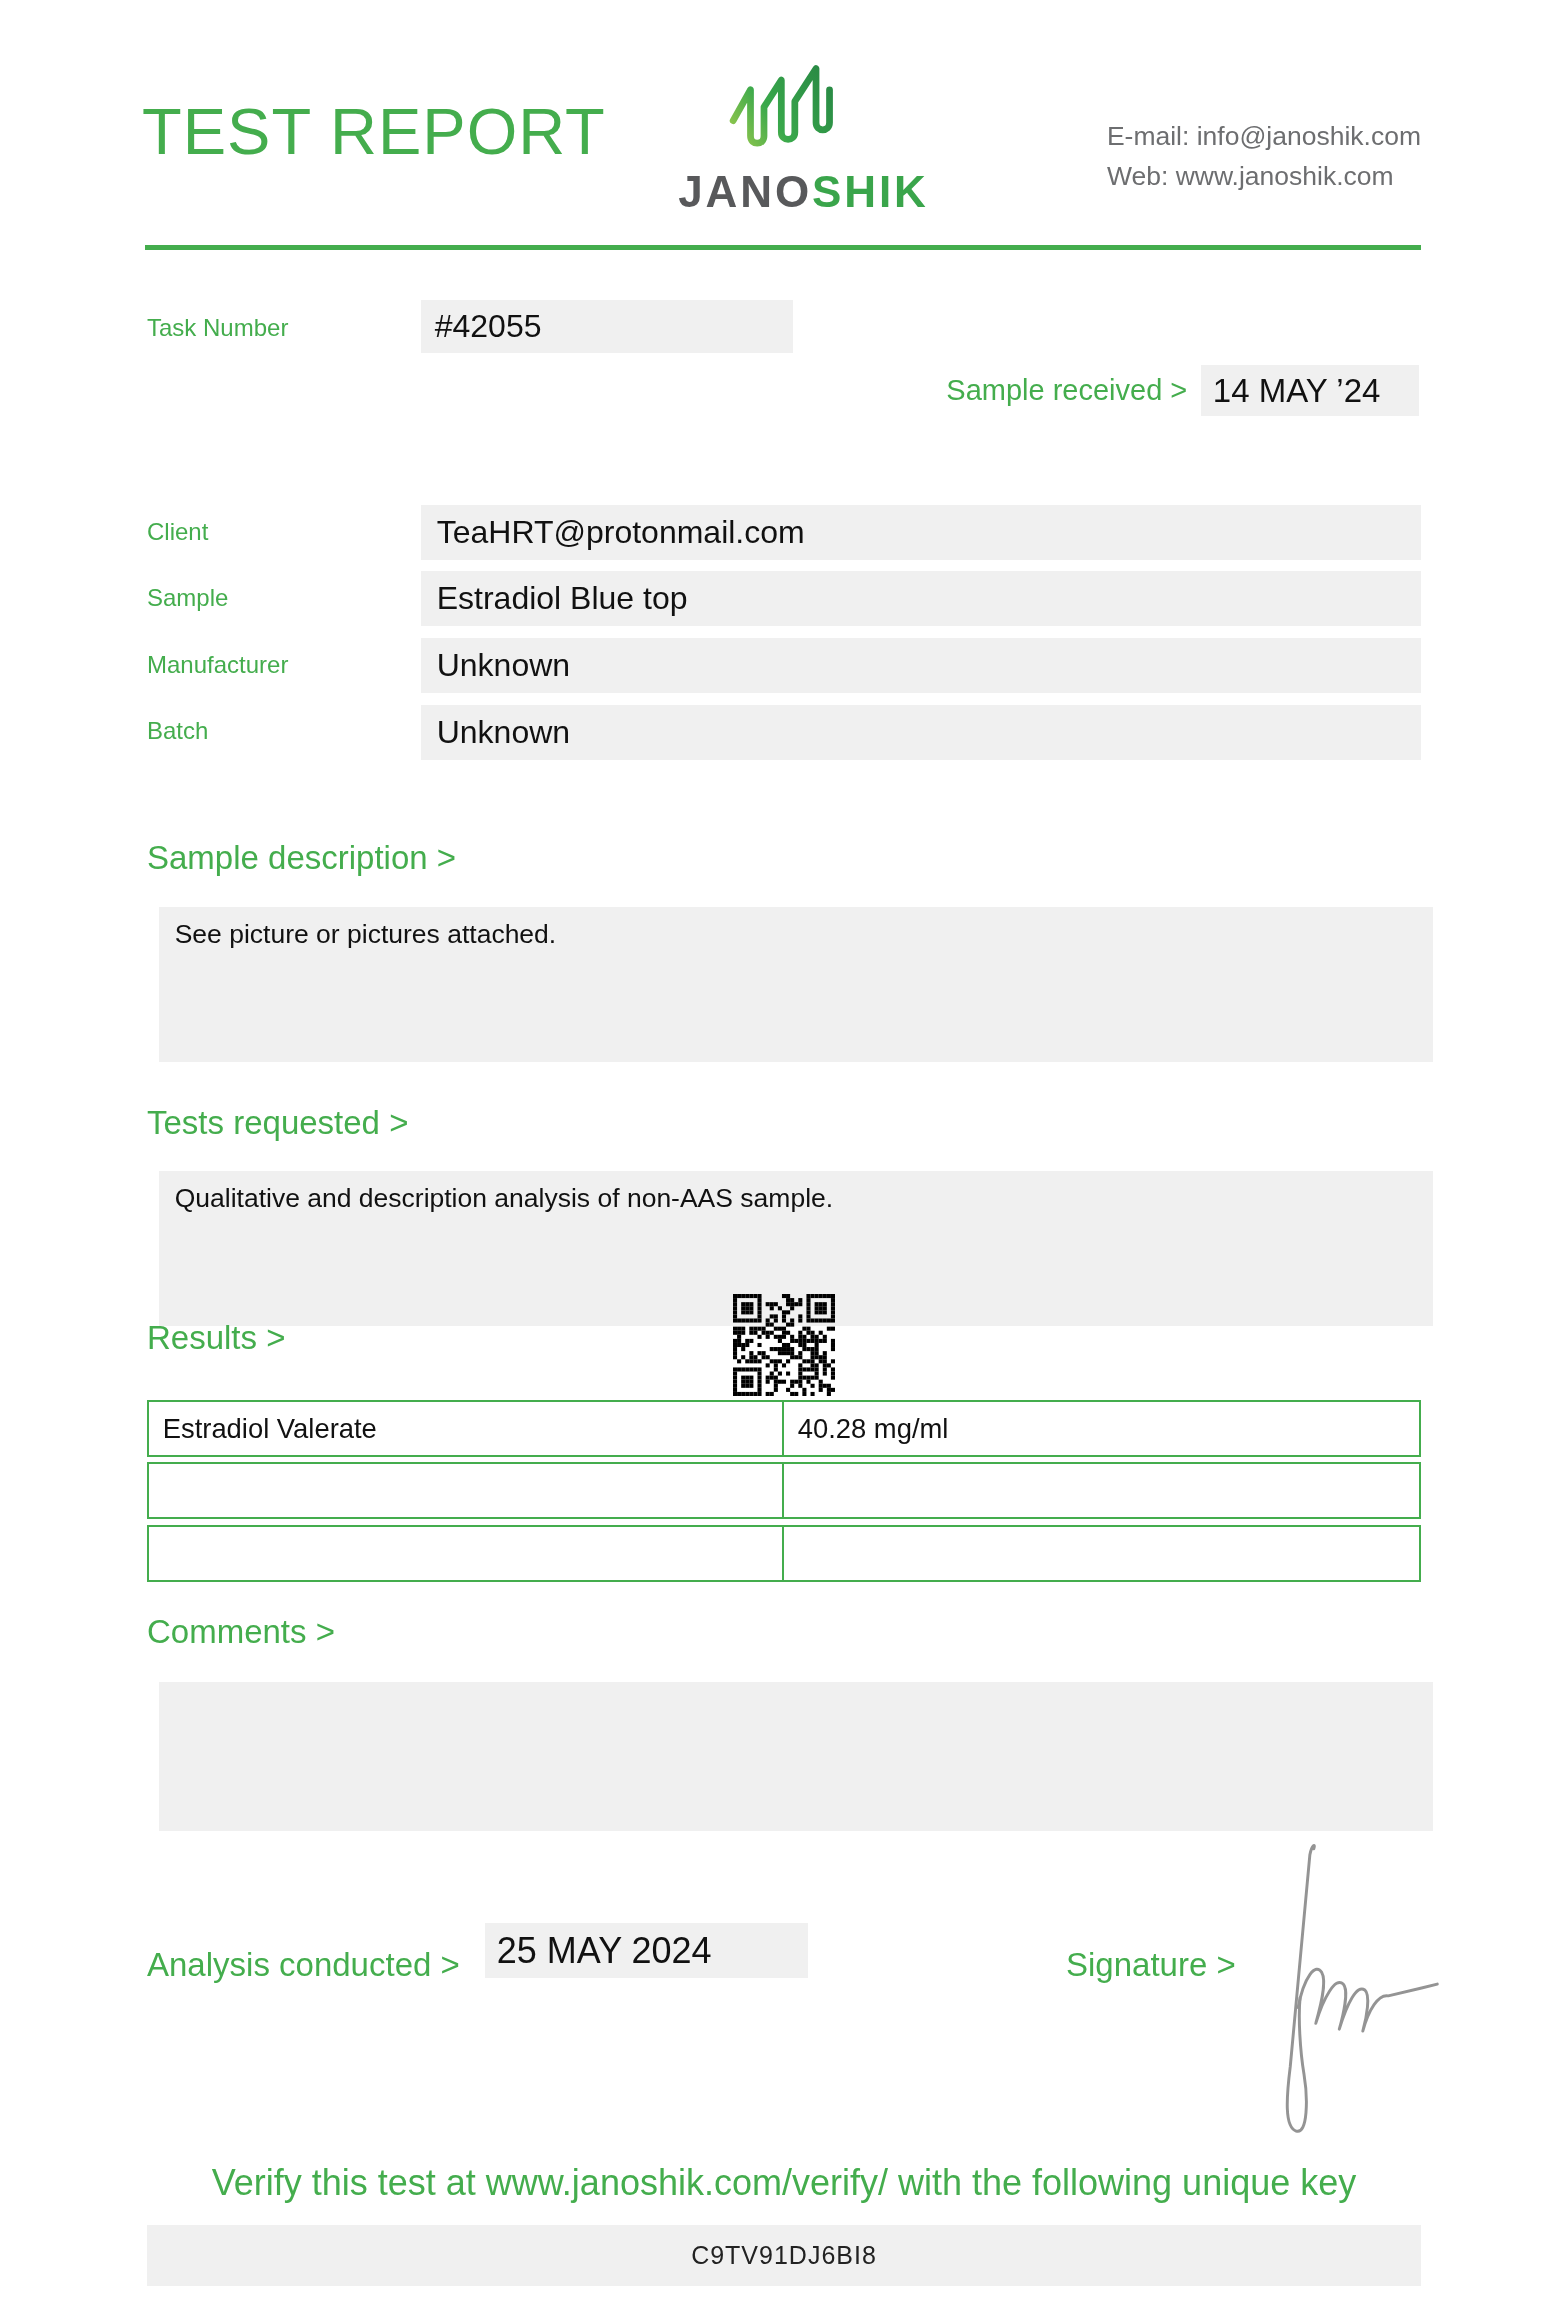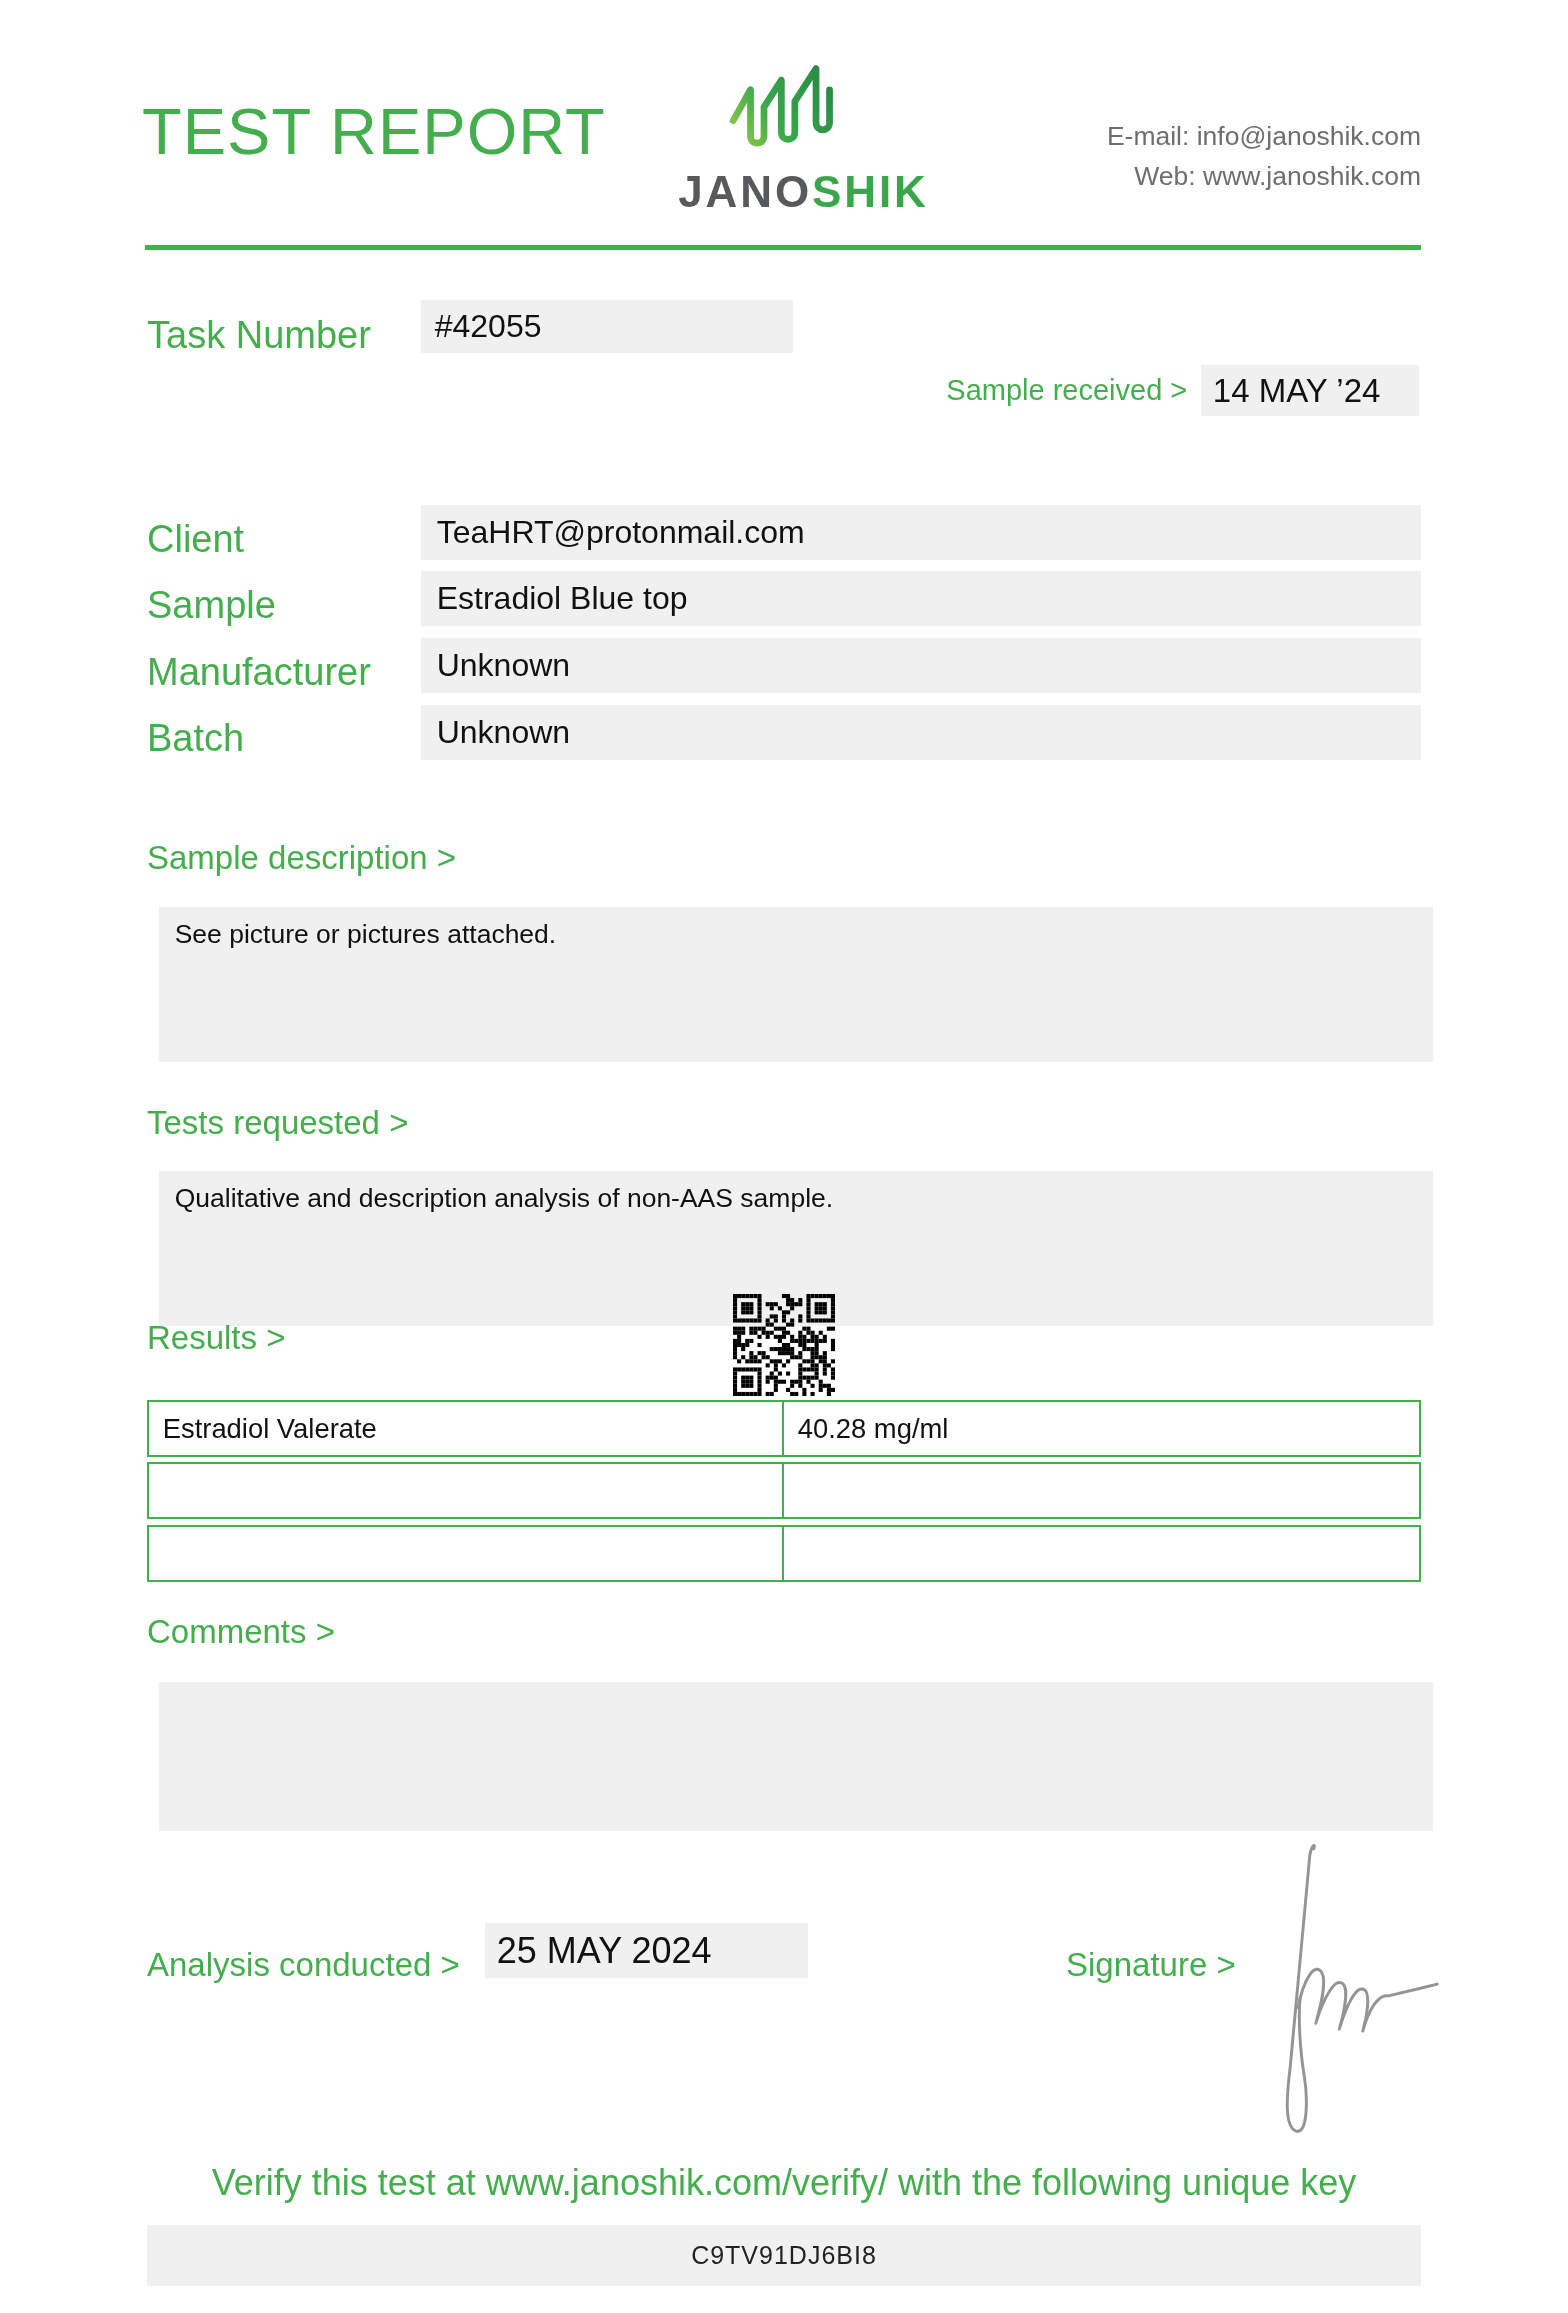--- a/index.html
+++ b/index.html
@@ -8,25 +8,25 @@
   .abs{position:absolute;}
   .gbox{background:#f0f0f0;}
 
   .report-title{left:142px;top:94px;font-size:65px;letter-spacing:1px;color:#44ad4d;white-space:nowrap;}
 
   .logo-wrap{left:676px;top:57px;width:255px;text-align:center;}
   .logo-text{font-size:44px;font-weight:bold;letter-spacing:2.9px;white-space:nowrap;}
   .logo-gray{color:#58595b;}
   .logo-green{color:#3aa54b;margin-top:10px;}
 
-  .contact{right:147px;top:116px;text-align:right;color:#6d6e70;font-size:26.5px;line-height:40px;white-space:nowrap;}
+  .contact{right:147px;top:116px;text-align:left;color:#6d6e70;font-size:26.5px;line-height:40px;white-space:nowrap;}
 
   .rule{left:145px;top:245px;width:1276px;height:4.9px;background:#44ad4d;}
 
-  .field-label{font-size:38px;color:#44ad4d;white-space:nowrap;}
+  .field-label{font-size:24px;color:#44ad4d;white-space:nowrap;}
   .value-text{font-size:32px;color:#111;white-space:nowrap;}
 
   .task-label{left:147px;top:314px;}
   .task-box{left:421px;top:300px;width:372px;height:53px;line-height:53px;padding-left:13.7px;box-sizing:border-box;}
 
   .date-row{right:149px;display:flex;align-items:center;gap:13.7px;}
   .date-row .field-label{font-size:29px;}
   .date-box{width:218px;height:51px;line-height:51px;padding-left:11.8px;box-sizing:border-box;font-size:33px;}
 
   .info-label{left:147px;}

